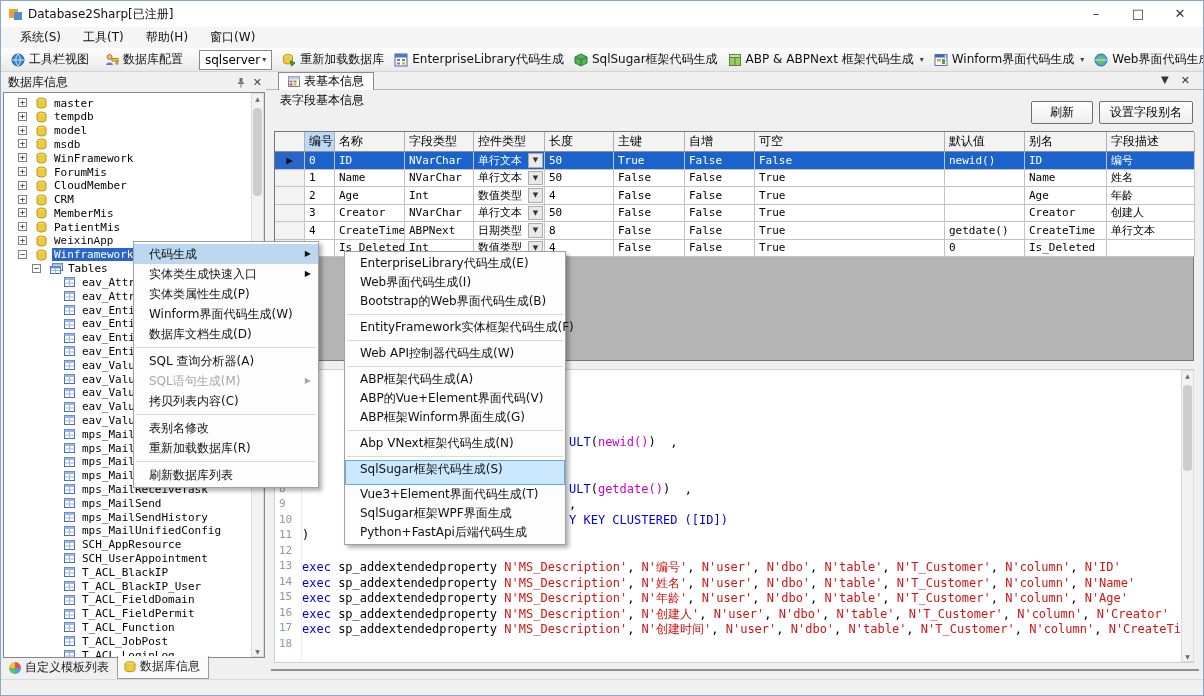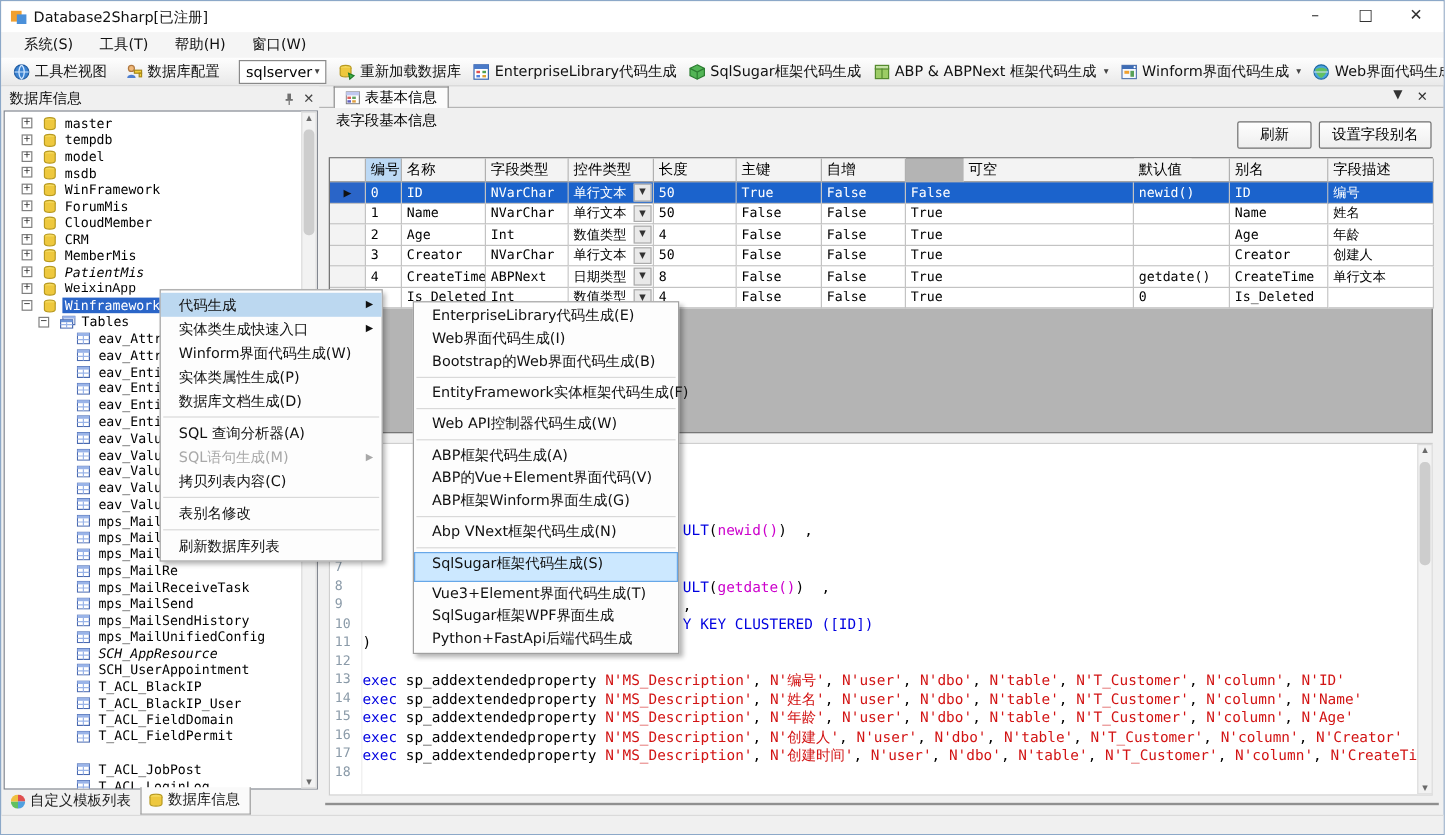--- a/index.html
+++ b/index.html
@@ -300,21 +300,21 @@
         <span class="tree-label" style="position: absolute; left: 48px;">MemberMis</span>
       </div>
       <div class="tree-row" style="top: 127.2px; left: 0px; width: 100%;">
         <span class="expander" style="left: 14px; top: 2px;">+</span>
         <span class="icon" style="position: absolute; left: 32px;">
           <svg width="11" height="12" viewBox="0 0 11 12" xmlns="http://www.w3.org/2000/svg">
             <ellipse cx="5.5" cy="3" rx="4.5" ry="2" fill="#f5d95a" stroke="#b89a20"></ellipse>
             <path d="M1 3 V9 a4.5 2 0 0 0 9 0 V3" fill="#eec83e" stroke="#b89a20"></path>
           </svg>
         </span>
-        <span class="tree-label" style="position: absolute; left: 48px; font-style: italic;">PatientMis</span>
+        <span class="tree-label" style="position: absolute; left: 48px;">PatientMis</span>
       </div>
       <div class="tree-row" style="top: 141px; left: 0px; width: 100%;">
         <span class="expander" style="left: 14px; top: 2px;">+</span>
         <span class="icon" style="position: absolute; left: 32px;">
           <svg width="11" height="12" viewBox="0 0 11 12" xmlns="http://www.w3.org/2000/svg">
             <ellipse cx="5.5" cy="3" rx="4.5" ry="2" fill="#f5d95a" stroke="#b89a20"></ellipse>
             <path d="M1 3 V9 a4.5 2 0 0 0 9 0 V3" fill="#eec83e" stroke="#b89a20"></path>
           </svg>
         </span>
         <span class="tree-label" style="position: absolute; left: 48px; font-family: Liberation Mono, monospace;">WeixinApp</span>
@@ -545,21 +545,21 @@
         <span class="icon" style="position: absolute; left: 60px;">
           <svg width="11" height="10" viewBox="0 0 11 10" xmlns="http://www.w3.org/2000/svg">
             <rect x="0.5" y="0.5" width="10" height="9" fill="#fff" stroke="#4a6ab0"></rect>
             <rect x="0.5" y="0.5" width="10" height="2.5" fill="#9ab4e8"></rect>
             <line x1="0.5" y1="6" x2="10.5" y2="6" stroke="#9ab4e8"></line>
             <line x1="5.5" y1="3" x2="5.5" y2="9.5" stroke="#9ab4e8"></line>
           </svg>
         </span>
         <span class="tree-label" style="position: absolute; left: 76px;">mps_MailUnifiedConfig</span>
       </div>
-      <div class="tree-row" style="top: 444.6px; left: 0px; width: 100%; font-style: italic;">
+      <div class="tree-row" style="top: 444.6px; left: 0px; width: 100%;">
         <span class="icon" style="position: absolute; left: 60px;">
           <svg width="11" height="10" viewBox="0 0 11 10" xmlns="http://www.w3.org/2000/svg">
             <rect x="0.5" y="0.5" width="10" height="9" fill="#fff" stroke="#4a6ab0"></rect>
             <rect x="0.5" y="0.5" width="10" height="2.5" fill="#9ab4e8"></rect>
             <line x1="0.5" y1="6" x2="10.5" y2="6" stroke="#9ab4e8"></line>
             <line x1="5.5" y1="3" x2="5.5" y2="9.5" stroke="#9ab4e8"></line>
           </svg>
         </span>
         <span class="tree-label" style="position: absolute; left: 76px;">SCH_AppResource</span>
       </div>
@@ -610,20 +610,31 @@
       <div class="tree-row" style="top: 513.6px; left: 0px; width: 100%;">
         <span class="icon" style="position: absolute; left: 60px;">
           <svg width="11" height="10" viewBox="0 0 11 10" xmlns="http://www.w3.org/2000/svg">
             <rect x="0.5" y="0.5" width="10" height="9" fill="#fff" stroke="#4a6ab0"></rect>
             <rect x="0.5" y="0.5" width="10" height="2.5" fill="#9ab4e8"></rect>
             <line x1="0.5" y1="6" x2="10.5" y2="6" stroke="#9ab4e8"></line>
             <line x1="5.5" y1="3" x2="5.5" y2="9.5" stroke="#9ab4e8"></line>
           </svg>
         </span>
         <span class="tree-label" style="position: absolute; left: 76px;">T_ACL_FieldPermit</span>
+      </div>
+      <div class="tree-row" style="top: 527.4px; left: 0px; width: 100%;">
+        <span class="icon" style="position: absolute; left: 60px;">
+          <svg width="11" height="10" viewBox="0 0 11 10" xmlns="http://www.w3.org/2000/svg">
+            <rect x="0.5" y="0.5" width="10" height="9" fill="#fff" stroke="#4a6ab0"></rect>
+            <rect x="0.5" y="0.5" width="10" height="2.5" fill="#9ab4e8"></rect>
+            <line x1="0.5" y1="6" x2="10.5" y2="6" stroke="#9ab4e8"></line>
+            <line x1="5.5" y1="3" x2="5.5" y2="9.5" stroke="#9ab4e8"></line>
+          </svg>
+        </span>
+        <span class="tree-label" style="position: absolute; left: 76px;">T_ACL_Function</span>
       </div>
       <div class="tree-row" style="top: 541.2px; left: 0px; width: 100%;">
         <span class="icon" style="position: absolute; left: 60px;">
           <svg width="11" height="10" viewBox="0 0 11 10" xmlns="http://www.w3.org/2000/svg">
             <rect x="0.5" y="0.5" width="10" height="9" fill="#fff" stroke="#4a6ab0"></rect>
             <rect x="0.5" y="0.5" width="10" height="2.5" fill="#9ab4e8"></rect>
             <line x1="0.5" y1="6" x2="10.5" y2="6" stroke="#9ab4e8"></line>
             <line x1="5.5" y1="3" x2="5.5" y2="9.5" stroke="#9ab4e8"></line>
           </svg>
         </span>
@@ -693,21 +704,21 @@
 
   <div class="abs grid" id="grid">
       <div class="gcell ghead" style="left: 0px; top: 0px; width: 30px; height: 20px;"></div>
       <div class="gcell ghead hl" style="left: 30px; top: 0px; width: 30px; height: 20px;">编号</div>
       <div class="gcell ghead" style="left: 60px; top: 0px; width: 70px; height: 20px;">名称</div>
       <div class="gcell ghead" style="left: 130px; top: 0px; width: 69px; height: 20px;">字段类型</div>
       <div class="gcell ghead" style="left: 199px; top: 0px; width: 71px; height: 20px;">控件类型</div>
       <div class="gcell ghead" style="left: 270px; top: 0px; width: 69px; height: 20px;">长度</div>
       <div class="gcell ghead" style="left: 339px; top: 0px; width: 71px; height: 20px;">主键</div>
       <div class="gcell ghead" style="left: 410px; top: 0px; width: 70px; height: 20px;">自增</div>
-      <div class="gcell ghead" style="left: 480px; top: 0px; width: 190px; height: 20px; margin-left: 48px;">可空</div>
+      <div class="gcell ghead" style="left: 480px; top: 0px; width: 190px; height: 20px;">可空</div>
       <div class="gcell ghead" style="left: 670px; top: 0px; width: 80px; height: 20px;">默认值</div>
       <div class="gcell ghead" style="left: 750px; top: 0px; width: 82px; height: 20px;">别名</div>
       <div class="gcell ghead" style="left: 832px; top: 0px; width: 88px; height: 20px;">字段描述</div>
       <div class="row-sel">
         <div class="gcell gsel-col" style="left: 0px; top: 20px; width: 30px; height: 17.5px;">▶</div>
         <div class="gcell" style="left: 30px; top: 20px; width: 30px; height: 17.5px;">0</div>
         <div class="gcell" style="left: 60px; top: 20px; width: 70px; height: 17.5px;">ID</div>
         <div class="gcell" style="left: 130px; top: 20px; width: 69px; height: 17.5px;">NVarChar</div>
         <div class="gcell zh" style="left: 199px; top: 20px; width: 71px; height: 17.5px;">单行文本<span class="ddbtn">▼</span></div>
         <div class="gcell" style="left: 270px; top: 20px; width: 69px; height: 17.5px;">50</div>
@@ -816,29 +827,30 @@
     <div class="thumb" style="top:14px;height:86px"></div>
     <div class="arr" style="bottom:1px">▼</div>
   </div>
   <div class="abs splitter"></div>
 
   <div class="abs statusbar"></div>
 
   <div class="abs cmenu" style="left:132px;top:240px;width:186px;" id="menu1">
       <div class="cm-item hl" style="height: 20px; line-height: 20px;">代码生成<span class="cm-arrow">▶</span></div>
       <div class="cm-item" style="height: 20px; line-height: 20px;">实体类生成快速入口<span class="cm-arrow">▶</span></div>
+      <div class="cm-item" style="height: 20px; line-height: 20px;">实体类属性生成(P)</div>
       <div class="cm-item" style="height: 20px; line-height: 20px;">Winform界面代码生成(W)</div>
-      <div class="cm-item" style="height: 20px; line-height: 20px;">实体类属性生成(P)</div>
       <div class="cm-item" style="height: 20px; line-height: 20px;">数据库文档生成(D)</div>
       <div class="cm-sep"></div>
       <div class="cm-item" style="height: 20px; line-height: 20px;">SQL 查询分析器(A)</div>
       <div class="cm-item dis" style="height: 20px; line-height: 20px;">SQL语句生成(M)<span class="cm-arrow">▶</span></div>
       <div class="cm-item" style="height: 20px; line-height: 20px;">拷贝列表内容(C)</div>
       <div class="cm-sep"></div>
       <div class="cm-item" style="height: 20px; line-height: 20px;">表别名修改</div>
+      <div class="cm-item" style="height: 20px; line-height: 20px;">重新加载数据库(R)</div>
       <div class="cm-sep"></div>
       <div class="cm-item" style="height: 20px; line-height: 20px;">刷新数据库列表</div>
     </div>
   <div class="abs cmenu" style="left:343px;top:250px;width:222px;" id="menu2">
       <div class="cm-item" style="height: 19px; line-height: 19px;">EnterpriseLibrary代码生成(E)</div>
       <div class="cm-item" style="height: 19px; line-height: 19px;">Web界面代码生成(I)</div>
       <div class="cm-item" style="height: 19px; line-height: 19px;">Bootstrap的Web界面代码生成(B)</div>
       <div class="cm-sep"></div>
       <div class="cm-item" style="height: 19px; line-height: 19px;">EntityFramework实体框架代码生成(F)</div>
       <div class="cm-sep"></div>

